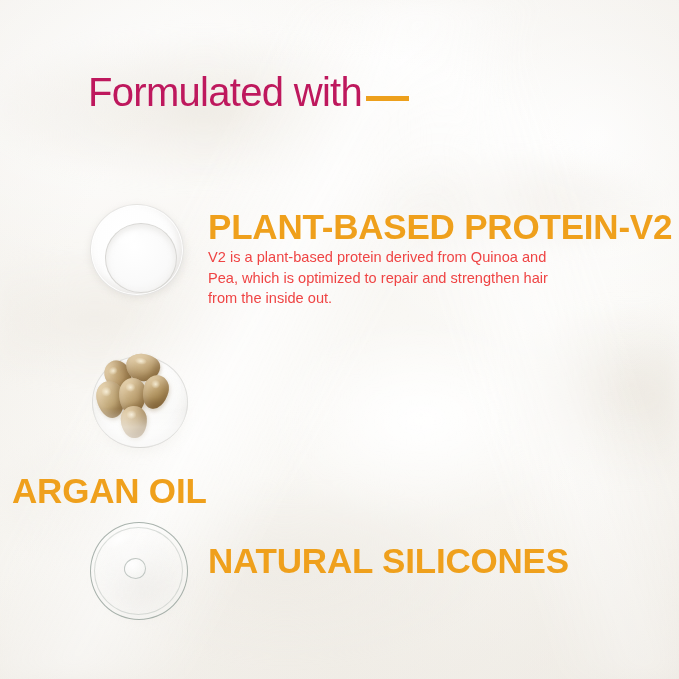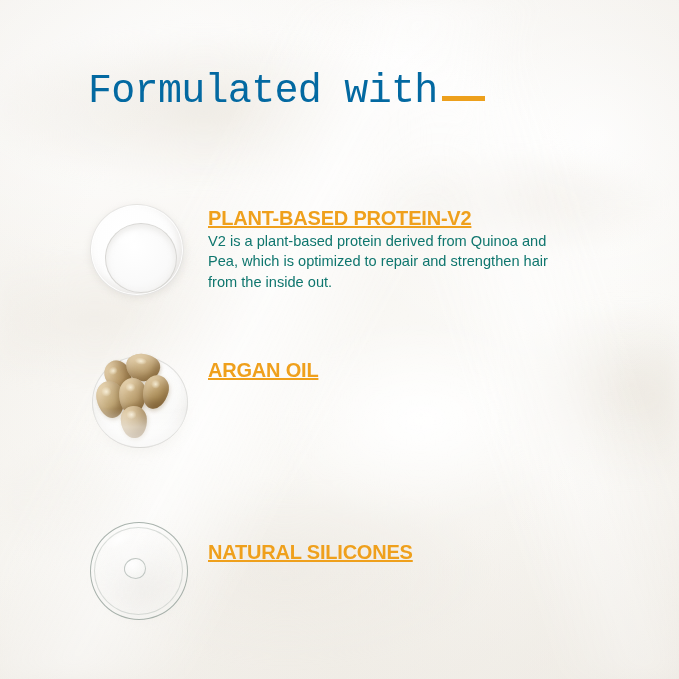--- a/index.html
+++ b/index.html
@@ -67,73 +67,71 @@
     position: absolute;
     left: 88px;
     top: 72px;
     display: flex;
     align-items: center;
     white-space: nowrap;
   }
   .header-title {
     font-size: 40px;
     letter-spacing: -0.7px;
-    color: #0369a1;
+    color: #be185d;
     line-height: 1;
-    font-family: Liberation Mono, monospace;
   }
   .header-dash {
     width: 43px;
     height: 5px;
     margin-left: 4px;
     margin-top: 13px;
     background: #eda01c;
   }
 
   
   .row {
     position: absolute;
     left: 0;
     width: 679px;
     display: flex;
     align-items: flex-start;
   }
   .row-1 { top: 196px; }
-  .row-2 { top: 346px; }
+  .row-2 { top: 346px; flex-direction: column; }
   .row-3 { top: 516px; }
 
   .thumb {
     position: relative;
     width: 112px;
     height: 112px;
     margin-left: 84px;
     flex: 0 0 112px;
   }
 
   .copy {
     margin-left: 12px;
     padding-top: 0;
   }
   .row-1 .copy { padding-top: 12px; }
   .row-2 .copy { padding-top: 14px; }
   .row-3 .copy { padding-top: 26px; }
 
   .ing-title {
-    font-size: 20px;
+    font-size: 35px;
     font-weight: bold;
     color: #efa01c;
     letter-spacing: -0.2px;
     line-height: 1.08;
     margin: 0 0 1px 0;
     white-space: nowrap;
-    text-decoration: underline;
   }
   .ing-desc {
     font-size: 14.6px;
-    color: #0f766e;
+    color: #ef4444;
     line-height: 1.42;
     margin: 0;
     max-width: 372px;
     white-space: pre-line;
   }
 
   
   .dish1-shadow {
     position: absolute;
     left: 10px; top: 18px;

